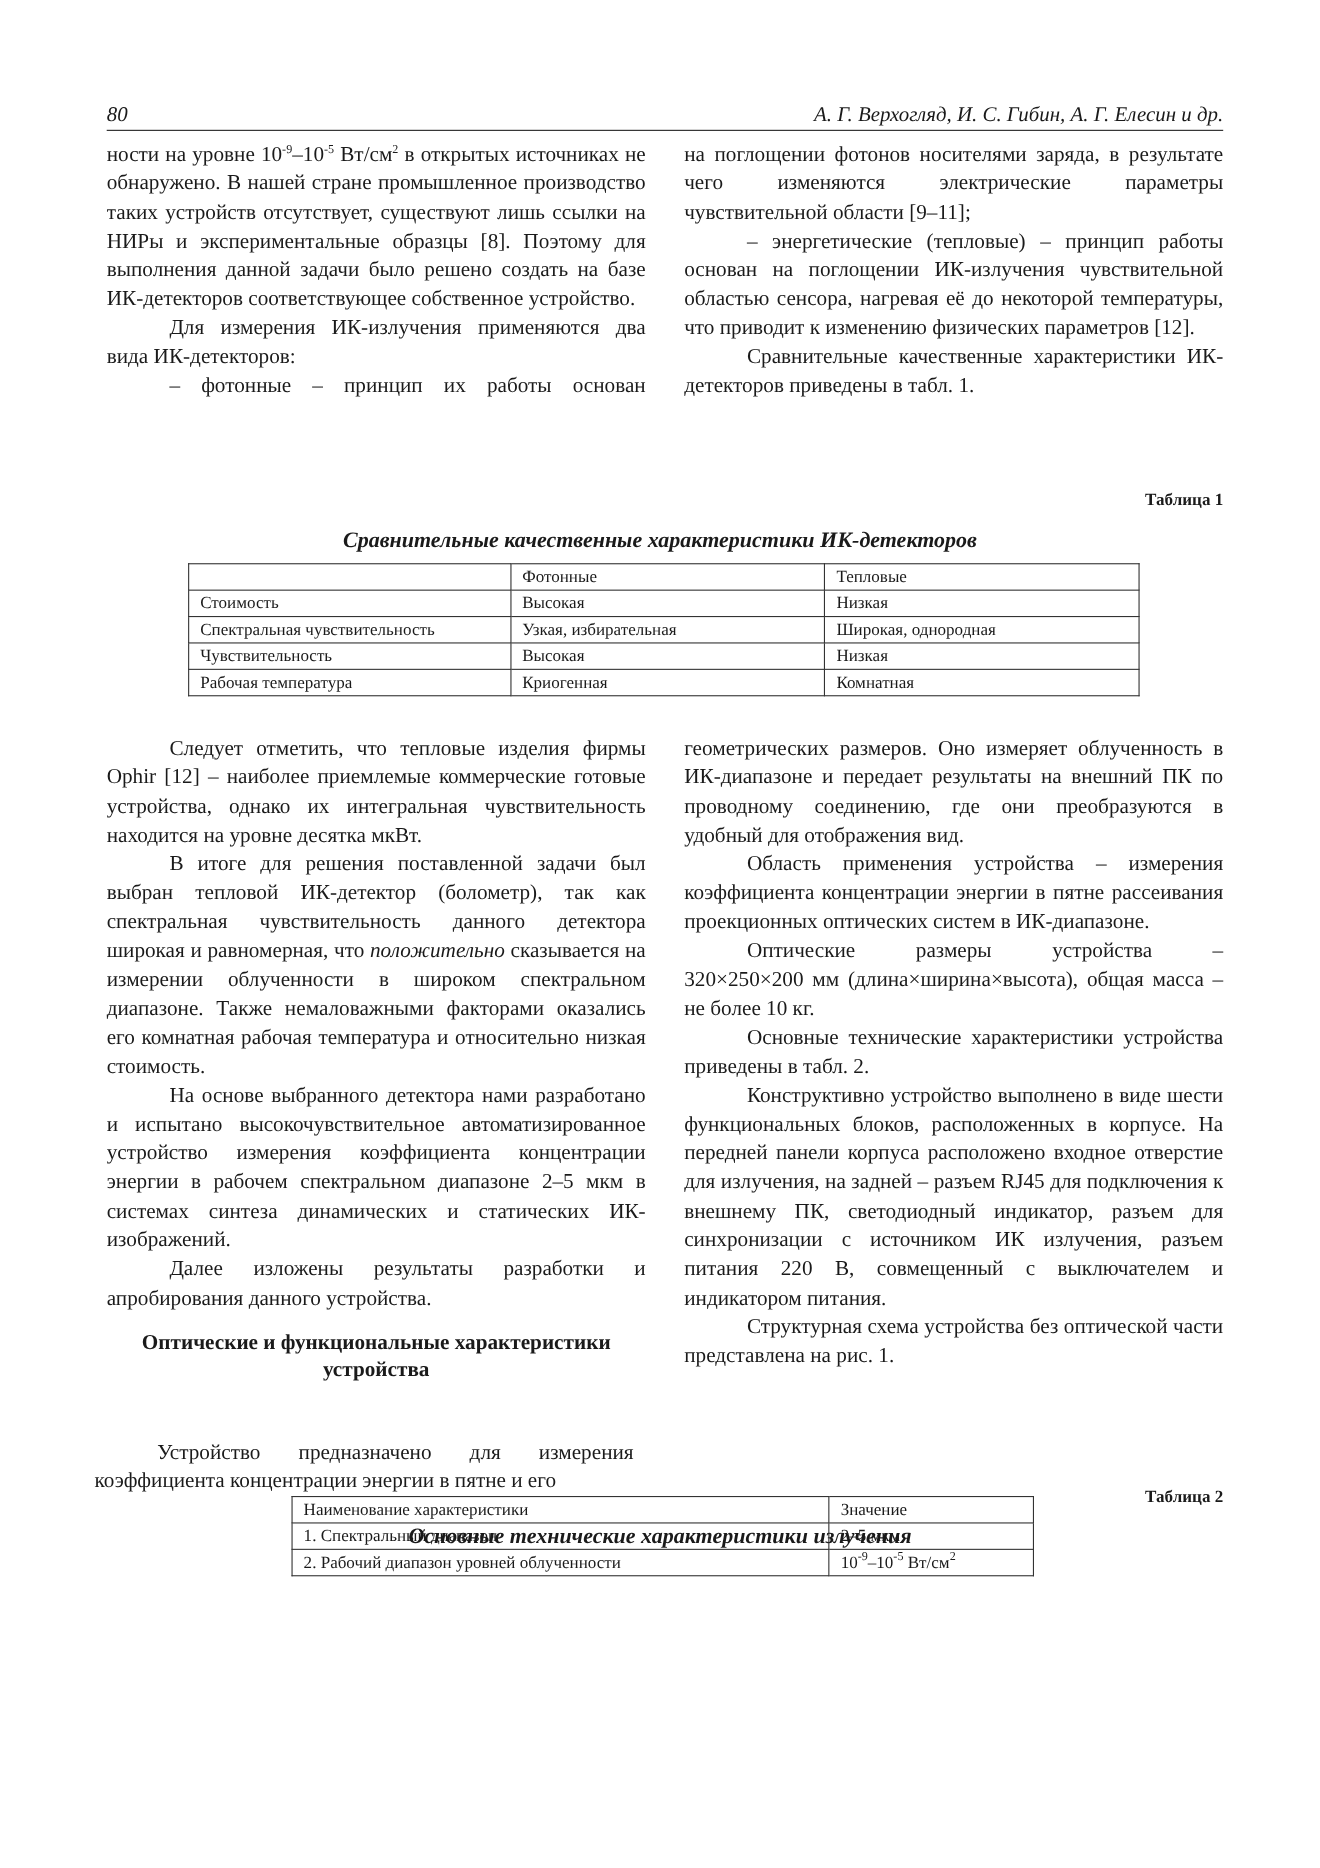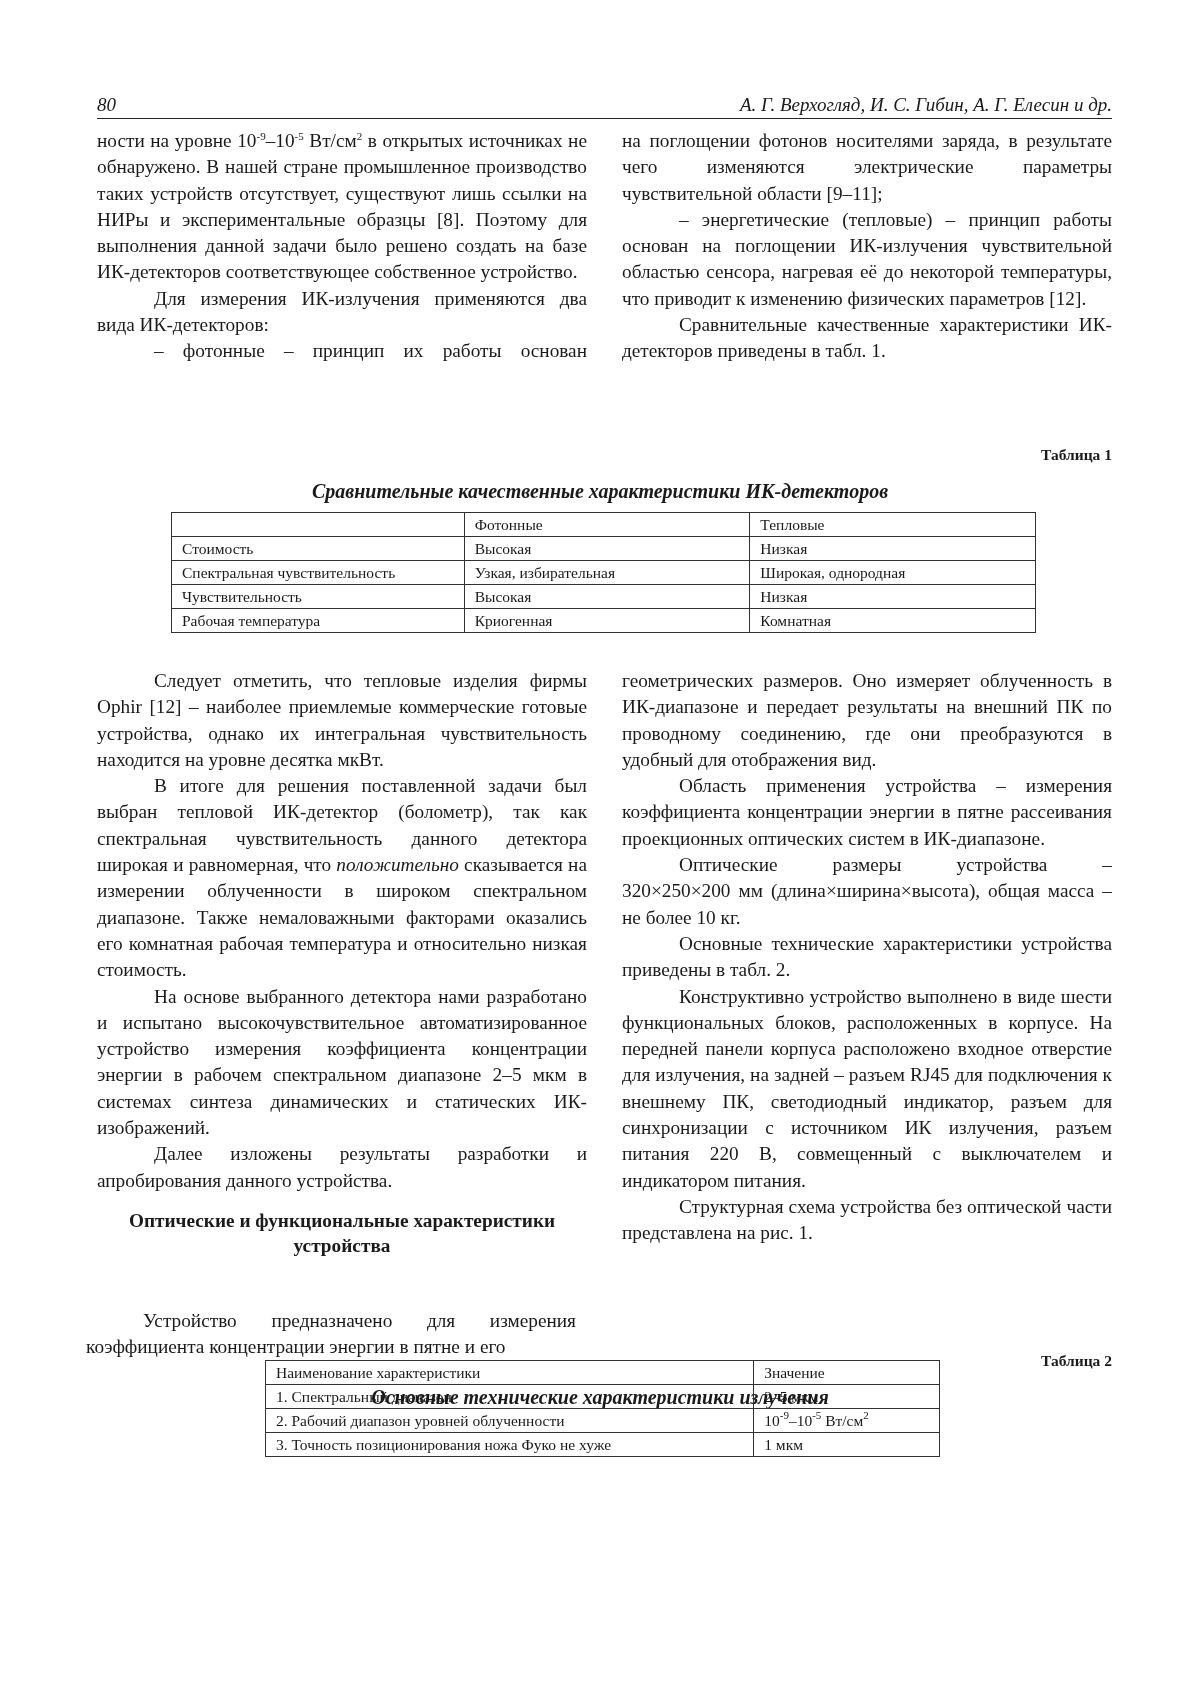--- a/index.html
+++ b/index.html
@@ -113,18 +113,14 @@
     <td>Значение</td>
   </tr>
   <tr>
     <td>1. Спектральный диапазон</td>
     <td>2–5 мкм</td>
   </tr>
   <tr>
     <td>2. Рабочий диапазон уровней облученности</td>
     <td><span>10</span><sup>-9</sup><span>–10</span><sup>-5</sup><span> Вт/см</span><sup>2</sup></td>
   </tr>
-  <tr>
-    <td>3. Точность позиционирования ножа Фуко не хуже</td>
-    <td>1 мкм</td>
-  </tr>
 </tbody>
   </table>
 
 </body></html>

